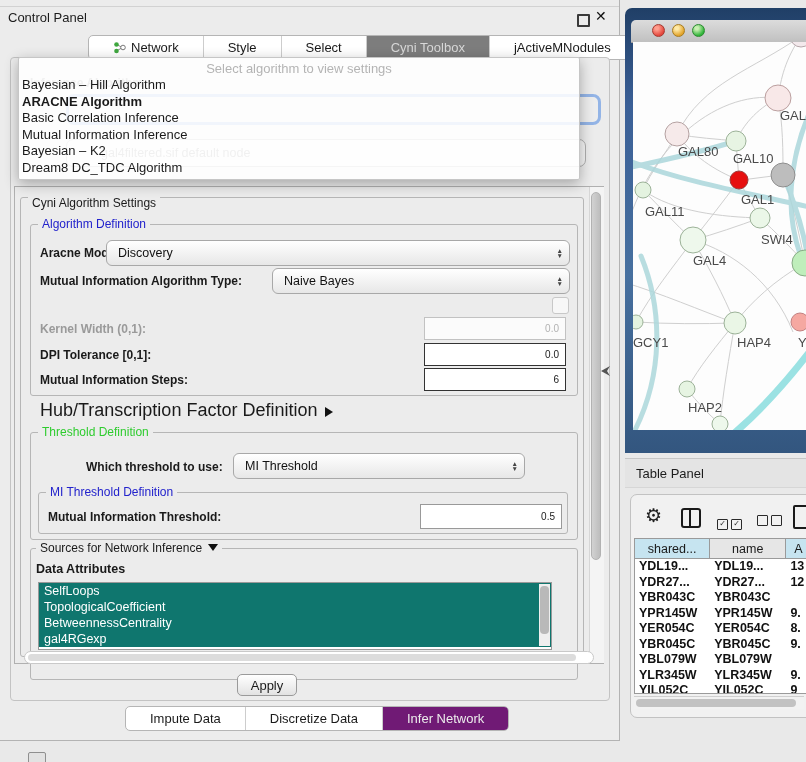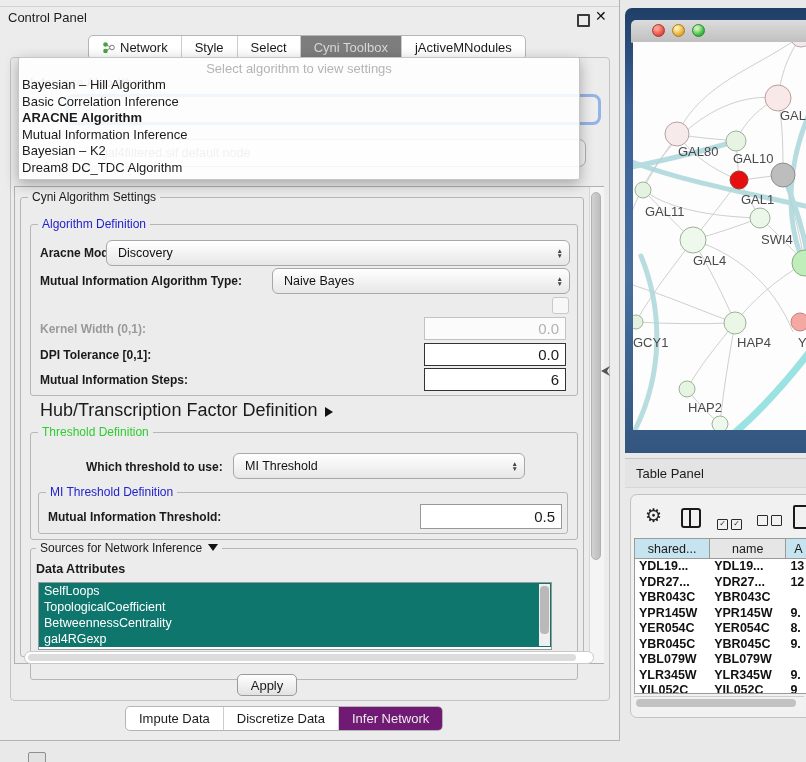--- a/index.html
+++ b/index.html
@@ -8,21 +8,21 @@
   .abs{position:absolute;}
   
   .cp{position:absolute;left:0;top:0;width:620px;height:741px;background:#ececec;
       border-right:1px solid #b3b3b3;border-bottom:1px solid #b3b3b3;box-sizing:border-box;}
   .cp-titlebar{position:absolute;left:0;top:6px;right:0;height:24px;border-top:1px solid #d2d2d2;}
   .cp-title{position:absolute;left:8px;top:3px;font-size:13px;color:#1c1c1c;}
   .float-ico{position:absolute;left:577px;top:7px;width:9px;height:9px;border:2px solid #3a3a3a;border-radius:1px;}
   .close-ico{position:absolute;left:595px;top:1px;font-size:14px;font-weight:bold;color:#111;}
   .seg{display:flex;position:absolute;height:23px;background:#fff;border:1px solid #b5b5b5;
        border-radius:5px;overflow:hidden;font-size:13px;align-items:stretch;}
-  .seg>div{display:flex;align-items:center;padding:0 13px;border-left:1px solid #cdcdcd;white-space:nowrap;}
+  .seg>div{display:flex;align-items:center;padding:0 24px;border-left:1px solid #cdcdcd;white-space:nowrap;}
   .seg>div:first-child{border-left:none;}
   .seg>div.sel{background:#7d7d7d;color:#d8d8d8;}
   .content-frame{position:absolute;left:10px;top:57px;width:600px;height:644px;
        border:1px solid #c3c3c3;border-radius:4px;background:#ececec;box-sizing:border-box;}
   
   .ghost-label{position:absolute;font-size:12px;font-weight:bold;color:#8f8f8f;z-index:1;}
   .ghost-combo1{position:absolute;left:66px;top:94px;width:535px;height:31px;border:3px solid #93b4e6;
        border-radius:8px;background:#ededed;box-sizing:border-box;z-index:1;}
   .ghost-combo2{position:absolute;left:66px;top:139px;width:520px;height:28px;border:1px solid #aeaeae;
        border-radius:7px;background:#f4f4f4;box-sizing:border-box;z-index:1;font-size:12.5px;color:#8f8f8f;
@@ -43,21 +43,21 @@
   .group{position:absolute;border:1px solid #b6b6b6;border-radius:3px;}
   .legend{position:absolute;background:#ececec;padding:0 4px;font-size:12px;white-space:nowrap;}
   .lbl{position:absolute;font-size:12px;font-weight:bold;white-space:nowrap;}
   .lbl.dis{color:#9a9a9a;}
   .combo{position:absolute;display:flex;align-items:center;background:linear-gradient(#ffffff,#e7e7e7);
        border:1px solid #a8a8a8;border-radius:6px;box-sizing:border-box;}
   .combo .txt{flex:1;padding-left:11px;font-size:12.5px;color:#111;}
   .stepper{display:flex;flex-direction:column;align-items:center;justify-content:center;
        font-size:6.5px;line-height:5px;color:#444;padding-right:6px;}
   .field{position:absolute;background:#fff;border:1px solid #333;box-sizing:border-box;
-       font-size:15px;text-align:right;padding:0 6px;display:flex;align-items:center;justify-content:flex-end;}
+       font-size:10px;text-align:right;padding:0 6px;display:flex;align-items:center;justify-content:flex-end;}
   .field.dis{border:1px solid #c2c2c2;background:#fbfbfb;color:#b2b2b2;}
   .chk{position:absolute;width:15px;height:15px;border:1px solid #c8c8c8;border-radius:3px;background:#f7f7f7;}
   .tri-r{display:inline-block;width:0;height:0;border-left:8px solid #111;
        border-top:5px solid transparent;border-bottom:5px solid transparent;margin-left:8px;vertical-align:-1px;}
   .tri-d{display:inline-block;width:0;height:0;border-top:7px solid #111;
        border-left:5px solid transparent;border-right:5px solid transparent;margin-left:6px;vertical-align:1px;}
   .listbox{position:absolute;left:38px;top:582px;width:514px;height:68px;background:#fff;
        border:1px solid #999;box-sizing:border-box;overflow:hidden;}
   .listbox .li{height:16px;line-height:16px;font-size:12.5px;color:#fff;background:#0f766e;padding-left:5px;}
   .list-vtrack{position:absolute;left:539px;top:584px;width:11px;height:62px;background:#efefef;}
@@ -140,33 +140,33 @@
 
     <div class="ghost-label" style="left:30px;top:76px;">Inference Algorithm</div>
     <div class="ghost-combo1"></div>
     <div class="ghost-combo2">
       <span>gal4filtered.sif default node</span>
     </div>
 
     <div class="popup">
       <div class="hdr">Select algorithm to view settings</div>
       <div class="it">Bayesian – Hill Algorithm</div>
+      <div class="it b">ARACNE Algorithm</div>
       <div class="it">Basic Correlation Inference</div>
-      <div class="it b">ARACNE Algorithm</div>
       <div class="it">Mutual Information Inference</div>
       <div class="it">Bayesian – K2</div>
       <div class="it">Dream8 DC_TDC Algorithm</div>
     </div>
 
     <div class="viewport"></div>
     <div class="vscroll"></div>
     <div class="vthumb"></div>
 
     <div class="group" style="left:20px;top:197px;width:562px;height:458px;"></div>
-    <div class="legend" style="left:28px;top:190px;">Cyni Algorithm Settings</div>
+    <div class="legend" style="left:28px;top:196px;">Cyni Algorithm Settings</div>
 
     <div class="group" style="left:30px;top:224px;width:546px;height:170px;"></div>
     <div class="legend" style="left:38px;top:217px;color:#2222cc;">Algorithm Definition</div>
 
     <div class="lbl" style="left:40px;top:246px;">Aracne Mode:</div>
     <div class="combo" style="left:106px;top:240px;width:464px;height:26px;">
       <span class="txt">Discovery</span>
       <span class="stepper">
           <span>▲</span>
           <span>▼</span>

